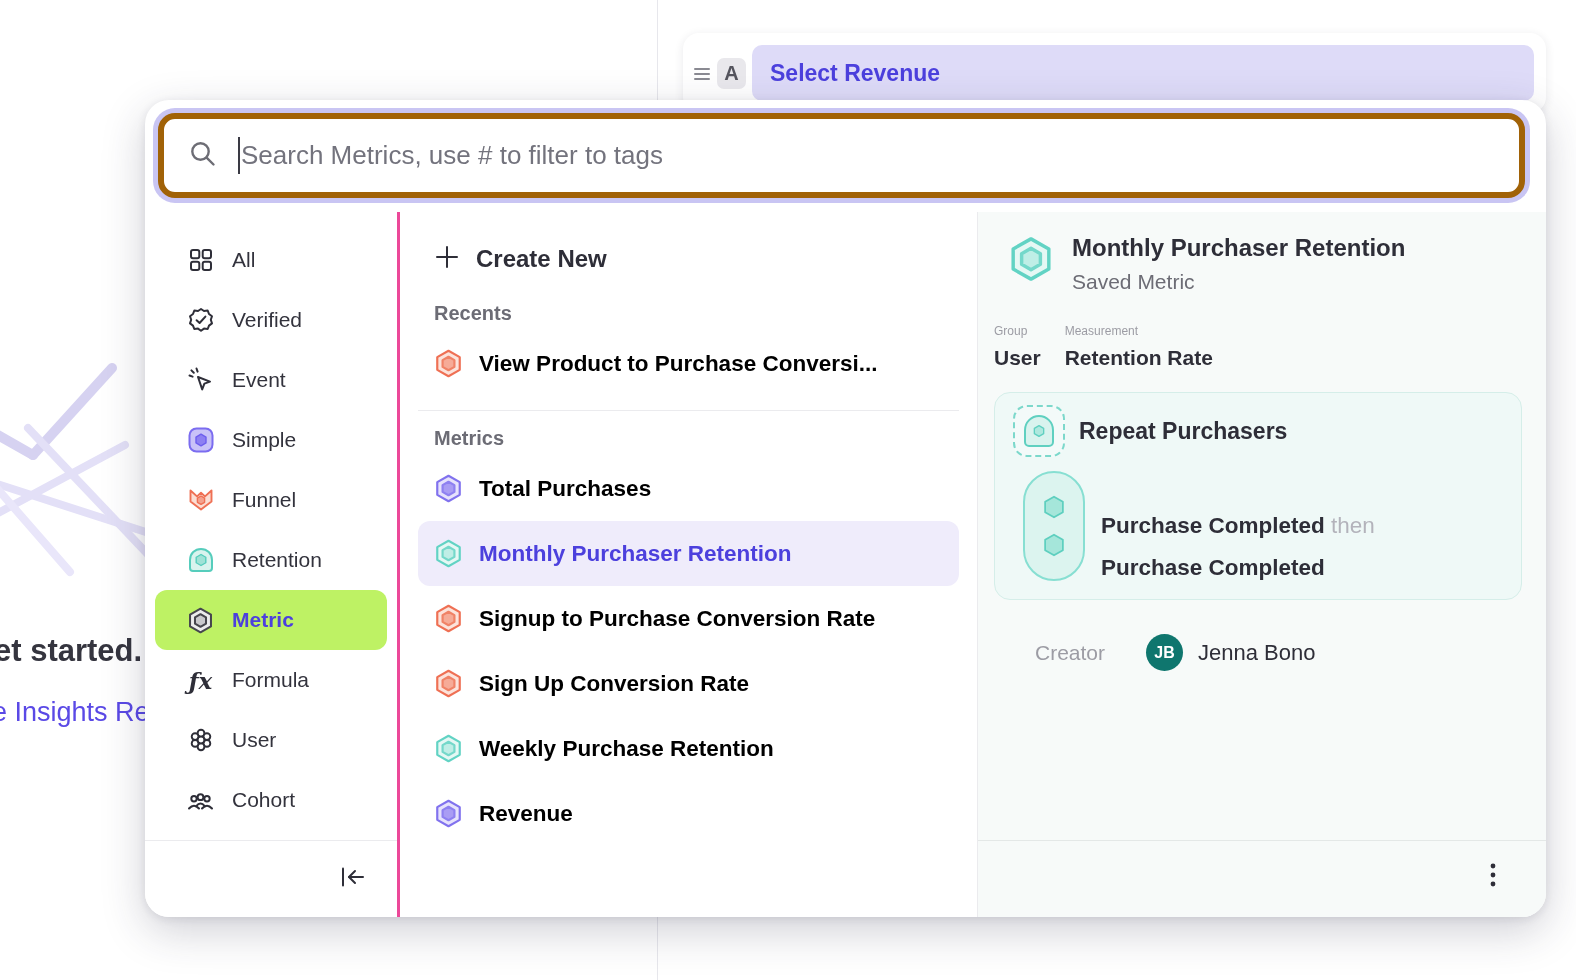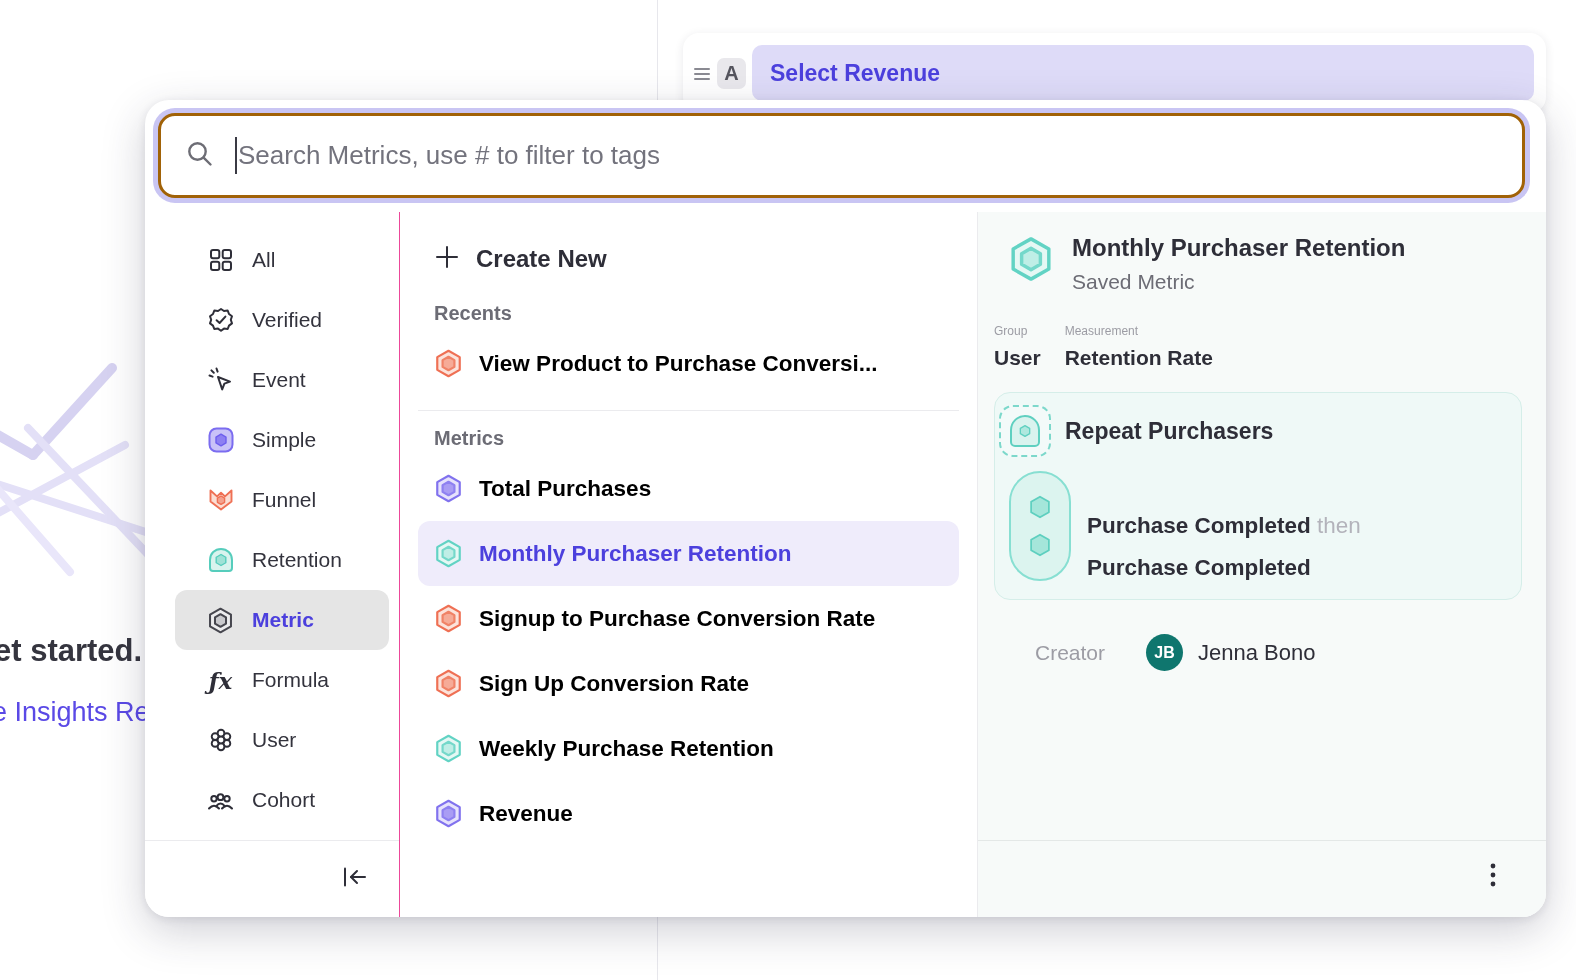--- a/index.html
+++ b/index.html
@@ -21,34 +21,34 @@
     font-weight:700; font-size:20px; display:flex; align-items:center; justify-content:center; margin:0 6px 0 4px; }
   .select-pill { flex:1; height:56px; background:#dedbf8; border-radius:10px; display:flex; align-items:center;
     padding:0 18px; color:#4c40dd; font-size:23px; font-weight:600; }
 
   
   .modal { position:absolute; left:145px; top:100px; width:1401px; height:817px; background:#fff;
     border-radius:24px; box-shadow:0 14px 44px rgba(40,40,70,.22), 0 2px 8px rgba(40,40,70,.10); z-index:3; overflow:hidden; }
 
   .search-outer { position:absolute; left:8px; top:8px; right:16px; height:95px; border-radius:22px;
     background:#c9c5f3; padding:5px; }
-  .search-field { width:100%; height:100%; background:#fff; border:3px solid #a16207; border-radius:17px;
+  .search-field { width:100%; height:100%; background:#fff; border:6px solid #a16207; border-radius:17px;
     display:flex; align-items:center; padding:0 24px; }
   .search-field .caret { width:2px; height:37px; background:#3a3a44; margin:0 1px 0 20px; }
   .search-input { flex:1; border:none; outline:none; font-size:26px; color:#35353f; background:transparent;
     font-family:"Liberation Sans", sans-serif; }
   .search-input::placeholder { color:#73737d; opacity:1; }
 
   .cols { position:absolute; left:0; top:112px; right:0; bottom:0; display:grid; grid-template-columns:255px 578px 1fr; }
 
   
-  .col-cats { border-right:1px solid #ec4899; position:relative; padding-top:18px;padding-left:20px; }
+  .col-cats { border-right:3px solid #ec4899; position:relative; padding-top:18px; }
   .cat-row { height:60px; display:flex; align-items:center; gap:18px; padding:0 0 0 32px; margin:0 10px; border-radius:12px; cursor:pointer; }
   .cat-row .clabel { font-size:21px; font-weight:500; color:#33333d; }
-  .cat-row.selected { background:#e5e5e5; }
+  .cat-row.selected { background:#bef264; }
   .cat-row.selected .clabel { color:#4c40dd; font-weight:600; }
   .cicon { width:27px; height:27px; display:flex; align-items:center; justify-content:center; flex:0 0 27px; }
   .cat-footer { position:absolute; left:0; right:0; bottom:0; height:77px; border-top:1px solid #ebebee;
     display:flex; align-items:center; justify-content:flex-end; padding-right:30px; background:#fff; }
 
   
   .col-list { border-right:1px solid #ebebee; padding:20px 18px 0 18px; }
   .create-row { height:54px; display:flex; align-items:center; gap:16px; padding-left:16px; cursor:pointer; }
   .create-row .label { font-size:24px; font-weight:700; color:#2e2e38; }
   .section-label { font-size:20px; font-weight:600; color:#6c6c75; margin:16px 0 6px 16px; }
@@ -61,21 +61,21 @@
 
   
   .col-preview { position:relative; background:#f7faf9; padding:22px 24px 0 16px; }
   .pv-head { display:flex; gap:18px; align-items:flex-start; margin-left:14px; }
   .pv-hex { width:46px; height:46px; margin-top:2px; }
   .pv-title { font-size:24px; font-weight:700; color:#2e2e38; }
   .pv-sub { font-size:21px; color:#6c6c75; margin-top:8px; }
   .pv-meta { display:flex; gap:24px; margin:30px 0 0 0; }
   .pv-meta .mcol .mlabel { font-size:12px; color:#9c9ca4; font-weight:500; }
   .pv-meta .mcol .mvalue { font-size:21px; color:#2e2e38; font-weight:700; margin-top:8px; }
-  .def-card { margin-top:22px; background:#eff9f7; border:1px solid #d5eee9; border-radius:16px; padding:12px 14px 18px 4px; }
+  .def-card { margin-top:22px; background:#eff9f7; border:1px solid #d5eee9; border-radius:16px; padding:12px 14px 18px 18px; }
   .def-head { display:flex; align-items:center; gap:14px; }
   .def-dashed { width:52px; height:52px; border:2px dashed #7cd8cb; border-radius:14px; display:flex; align-items:center; justify-content:center; background:rgba(255,255,255,.25); }
   .def-arch { width:30px; height:32px; background:#d9f3ee; border:2px solid #5fd0c0; border-radius:15px 15px 5px 5px; display:flex; align-items:center; justify-content:center; }
   .def-name { font-size:23px; font-weight:700; color:#2e2e38; }
   .def-body { display:flex; gap:16px; margin:14px 0 0 10px; align-items:flex-end; }
   .capsule { width:62px; height:110px; background:#dcf4ef; border:2px solid #87dfd2; border-radius:31px;
     display:flex; flex-direction:column; align-items:center; justify-content:center; gap:12px; }
   .def-steps { display:flex; flex-direction:column; gap:16px; }
   .step-line { font-size:22.5px; font-weight:700; color:#2e2e38; }
   .step-line .then { color:#b3b3bb; font-weight:500; }

